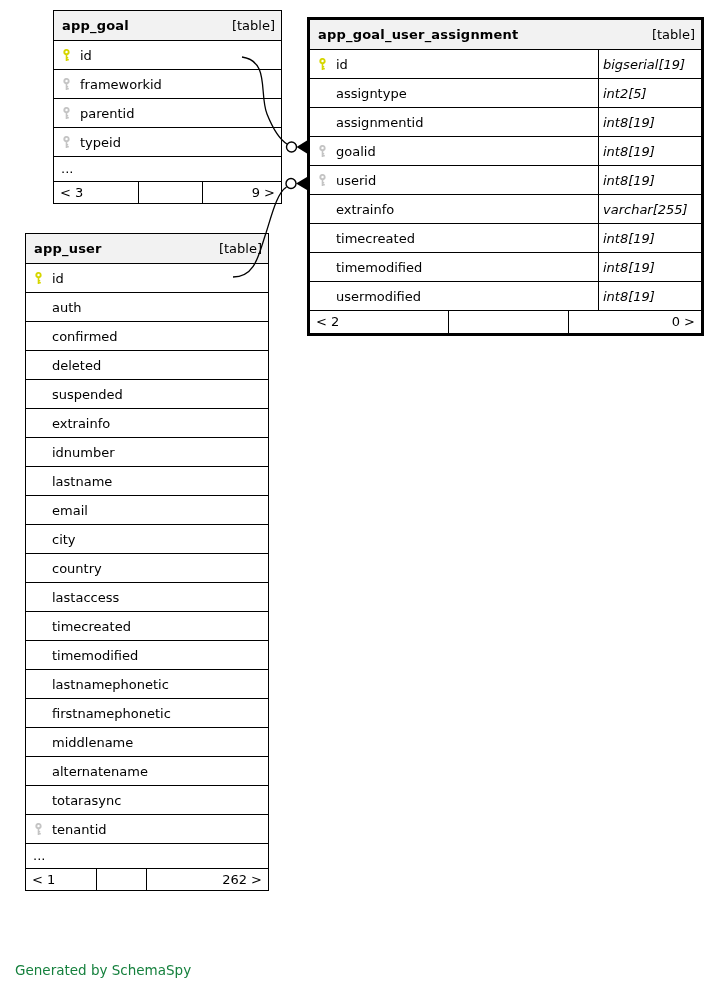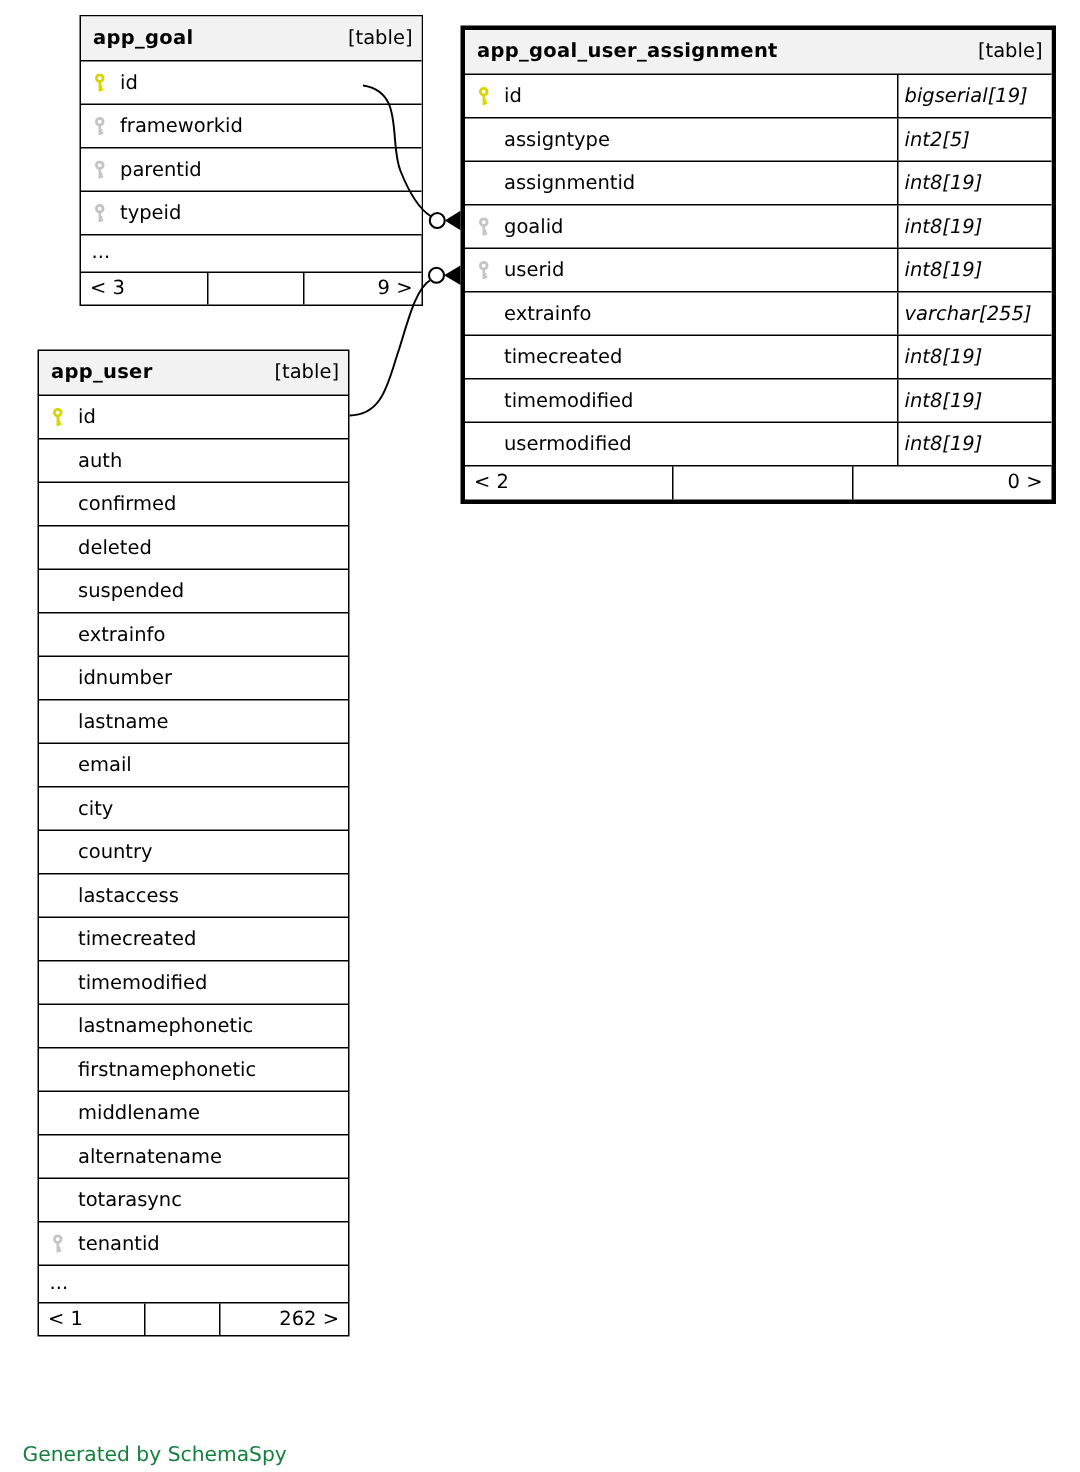--- a/index.html
+++ b/index.html
@@ -74,21 +74,21 @@
   
   #t-app_goal .fcell.leftc { flex: 0 0 84px; }
   #t-app_goal .fcell.mid  { flex: 0 0 64px; }
   #t-assignment .fcell.leftc { flex: 0 0 138px; }
   #t-assignment .fcell.mid  { flex: 0 0 120px; }
   #t-app_user .fcell.leftc { flex: 0 0 70px; }
   #t-app_user .fcell.mid  { flex: 0 0 50px; }
 
   #t-app_goal   { left: 13px;  top: 10px;  width: 229px; margin-left: 40px; }
   #t-assignment { left: 307px; top: 17px;  width: 397px; }
-  #t-app_user   { left: 25px;  top: 233px; width: 208px; }
+  #t-app_user   { left: 25px;  top: 233px; width: 244px; }
 
   #rel-layer {
     position: absolute;
     left: 0; top: 0;
     width: 720px; height: 981px;
     pointer-events: none;
   }
   #page-footer-text {
     position: absolute;
     left: 15px;

